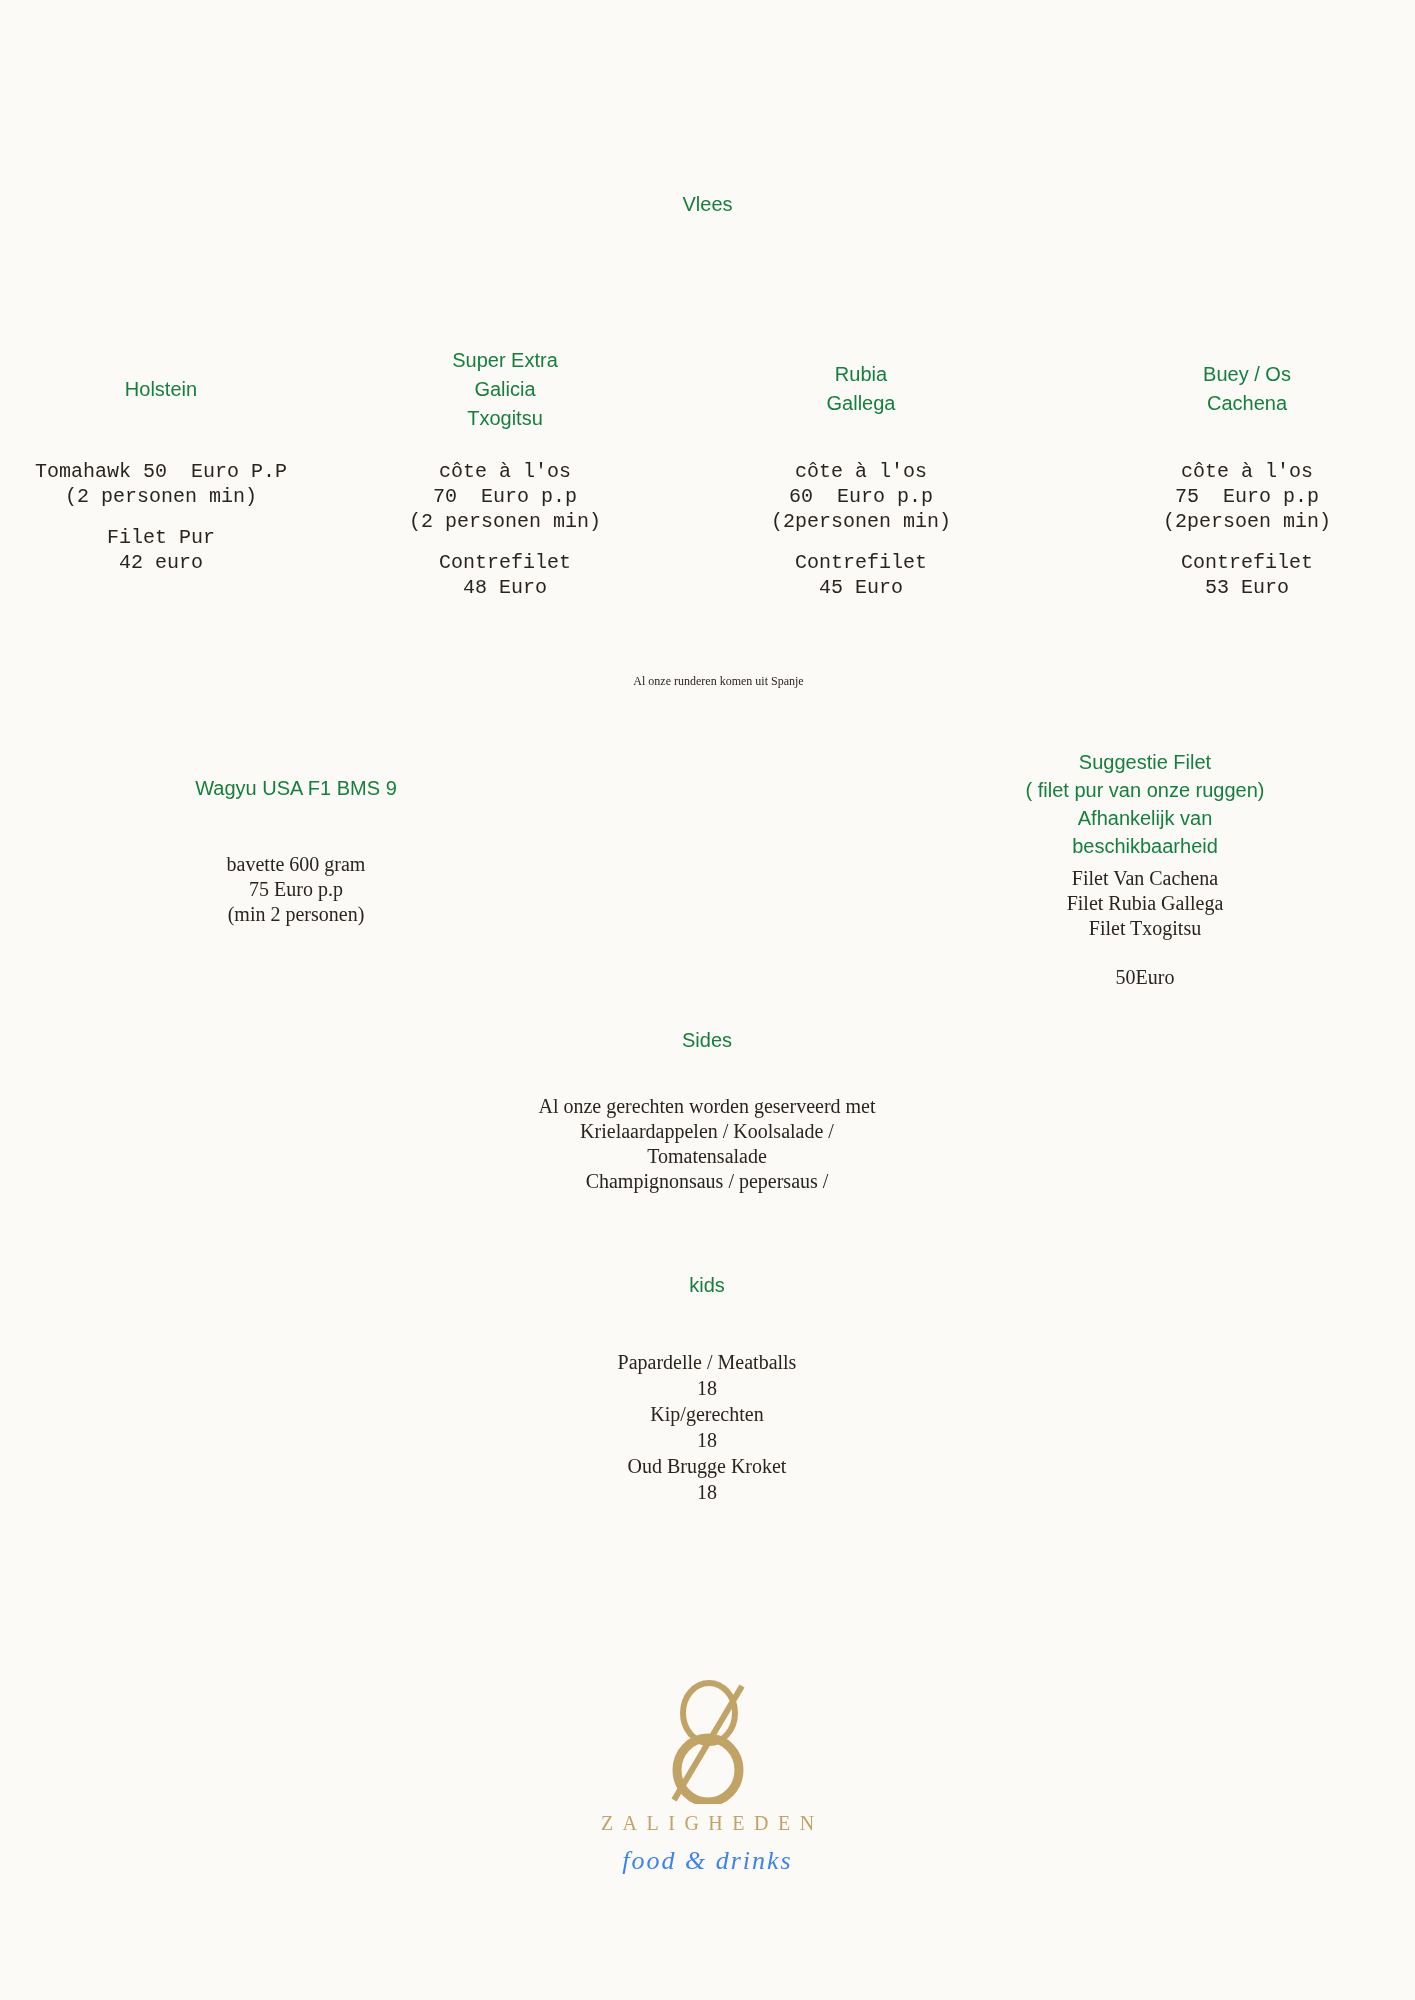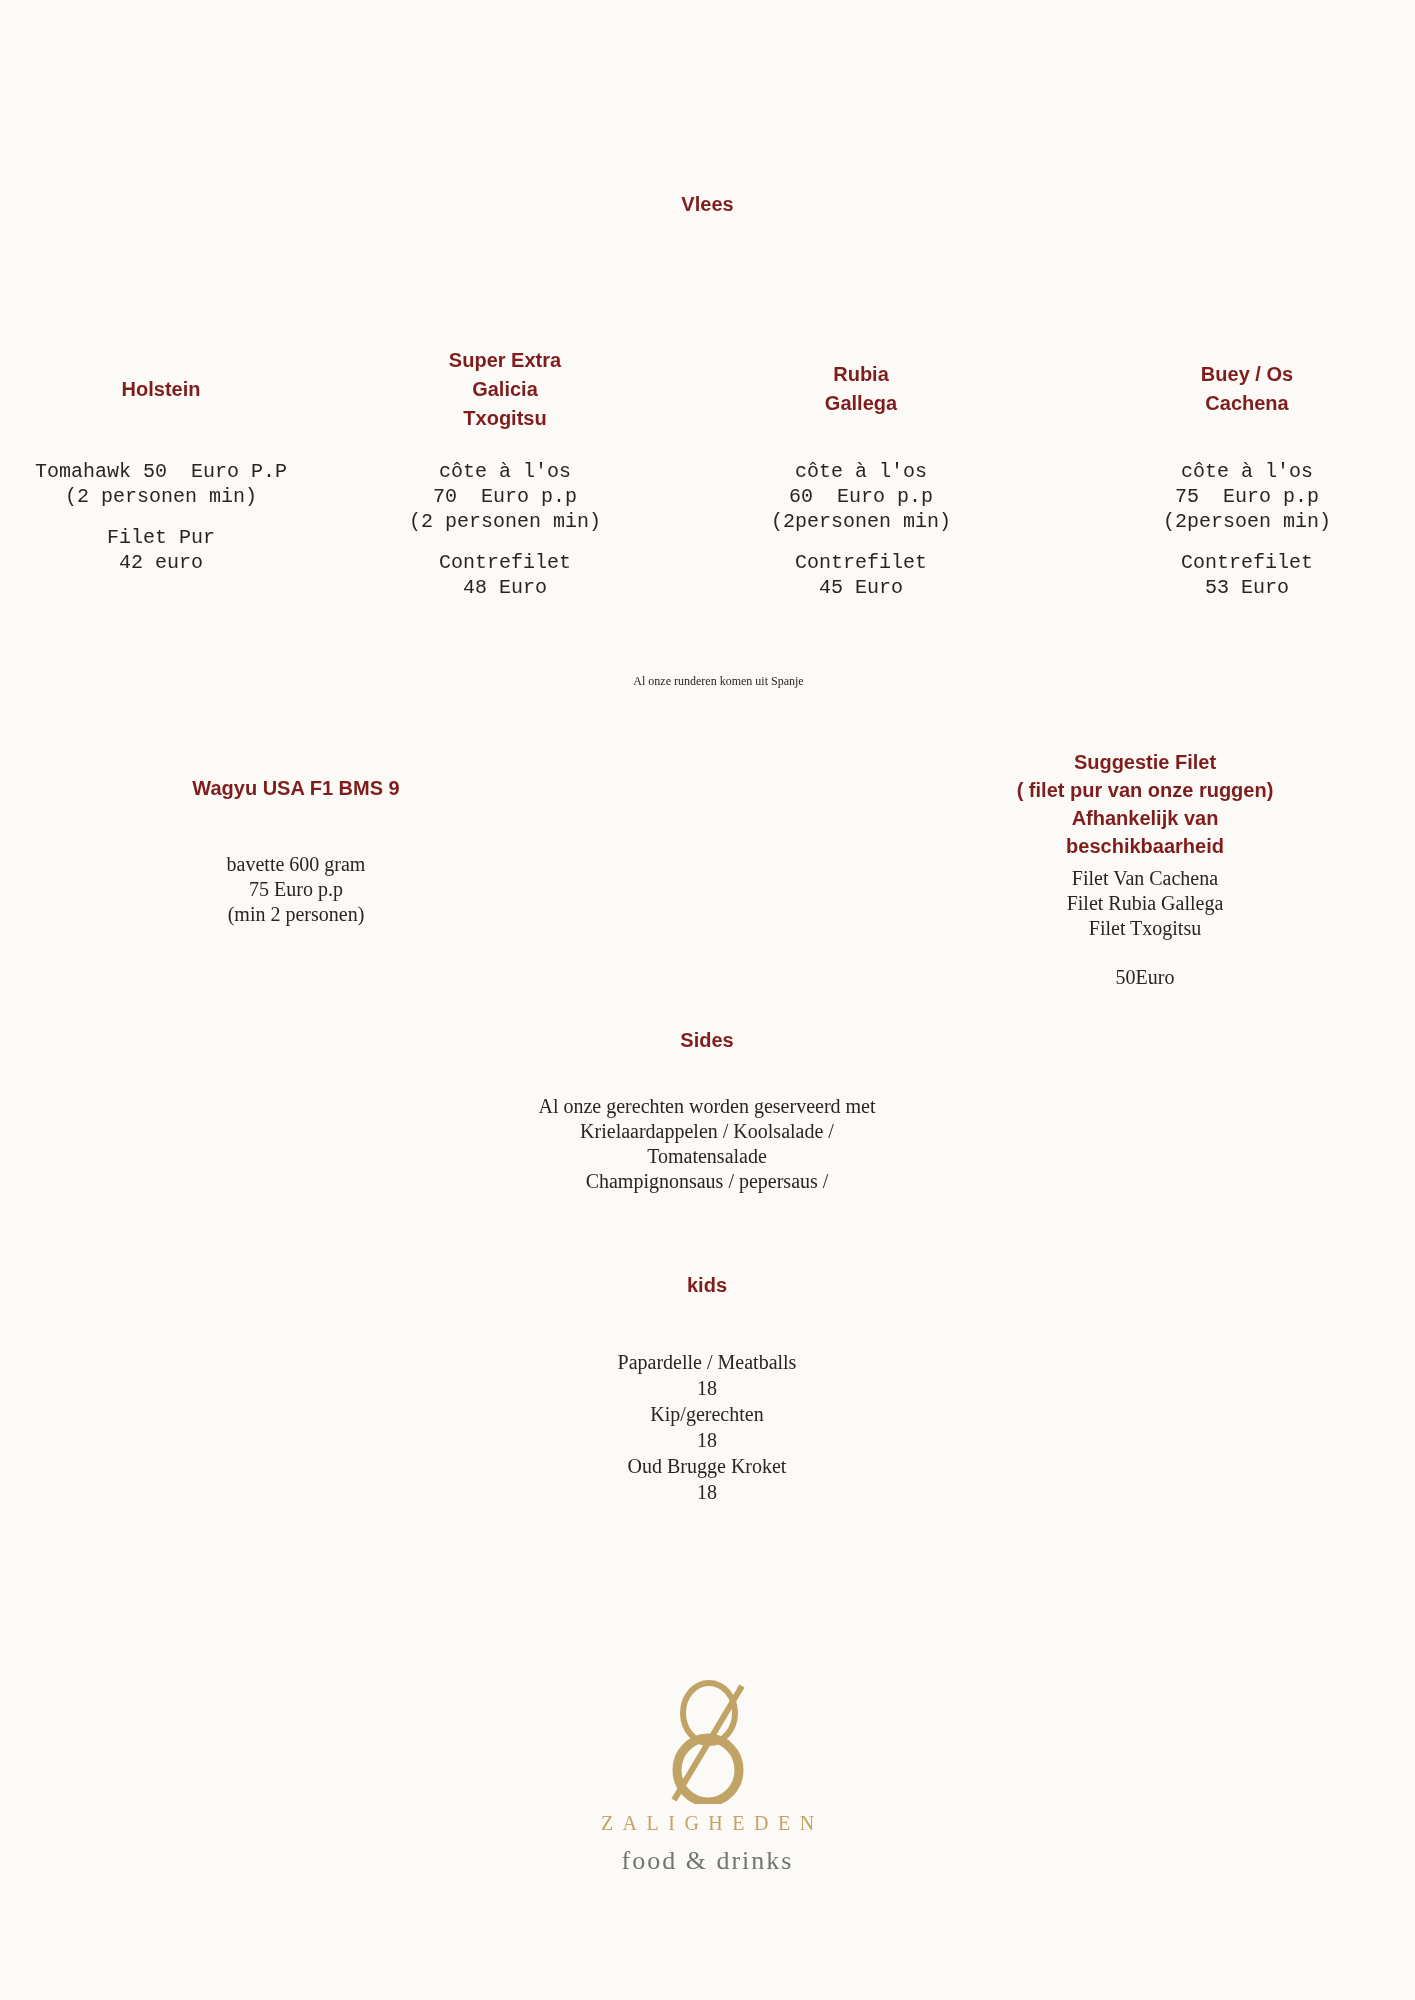--- a/index.html
+++ b/index.html
@@ -5,23 +5,23 @@
   html,body { margin:0; padding:0; }
   .page {
     position:relative;
     width:1415px; height:2000px;
     background:#fcfaf7;
     font-family:"Liberation Serif", serif;
     color:#2a2420;
     overflow:hidden;
   }
   .gold {
-    color:#7f1d1d;
+    color:#15803d;
     font-family:"Liberation Sans", sans-serif;
-    font-weight:700;
+    font-weight:400;
   }
   .section-title { font-size:20px; line-height:24px; }
   .sline { white-space:pre-wrap; font-size:20px; line-height:25px; }
 
   .vlees-wrap { position:absolute; top:192px; left:0; width:100%; text-align:center; }
 
   .col { position:absolute; top:343px; width:300px; text-align:center; }
   .col-1 { left:11px; }
   .col-2 { left:355px; }
   .col-3 { left:711px; }
@@ -61,22 +61,23 @@
   }
   .brand {
     margin-top:4px;
     font-family:"Liberation Serif", serif;
     font-size:20px; letter-spacing:9.5px; padding-left:9.5px;
     color:#c1a365;
   }
   .tagline {
     margin-top:11px;
     font-family:"Liberation Serif", serif;
+    font-style:italic;
     font-size:26px; letter-spacing:2px;
-    color:#737373;
+    color:#3b82f6;
   }
 </style>
 </head>
 <body>
 
 <div class="page">
 
   <div class="vlees-wrap">
     <span class="gold section-title">Vlees</span>
   </div>

